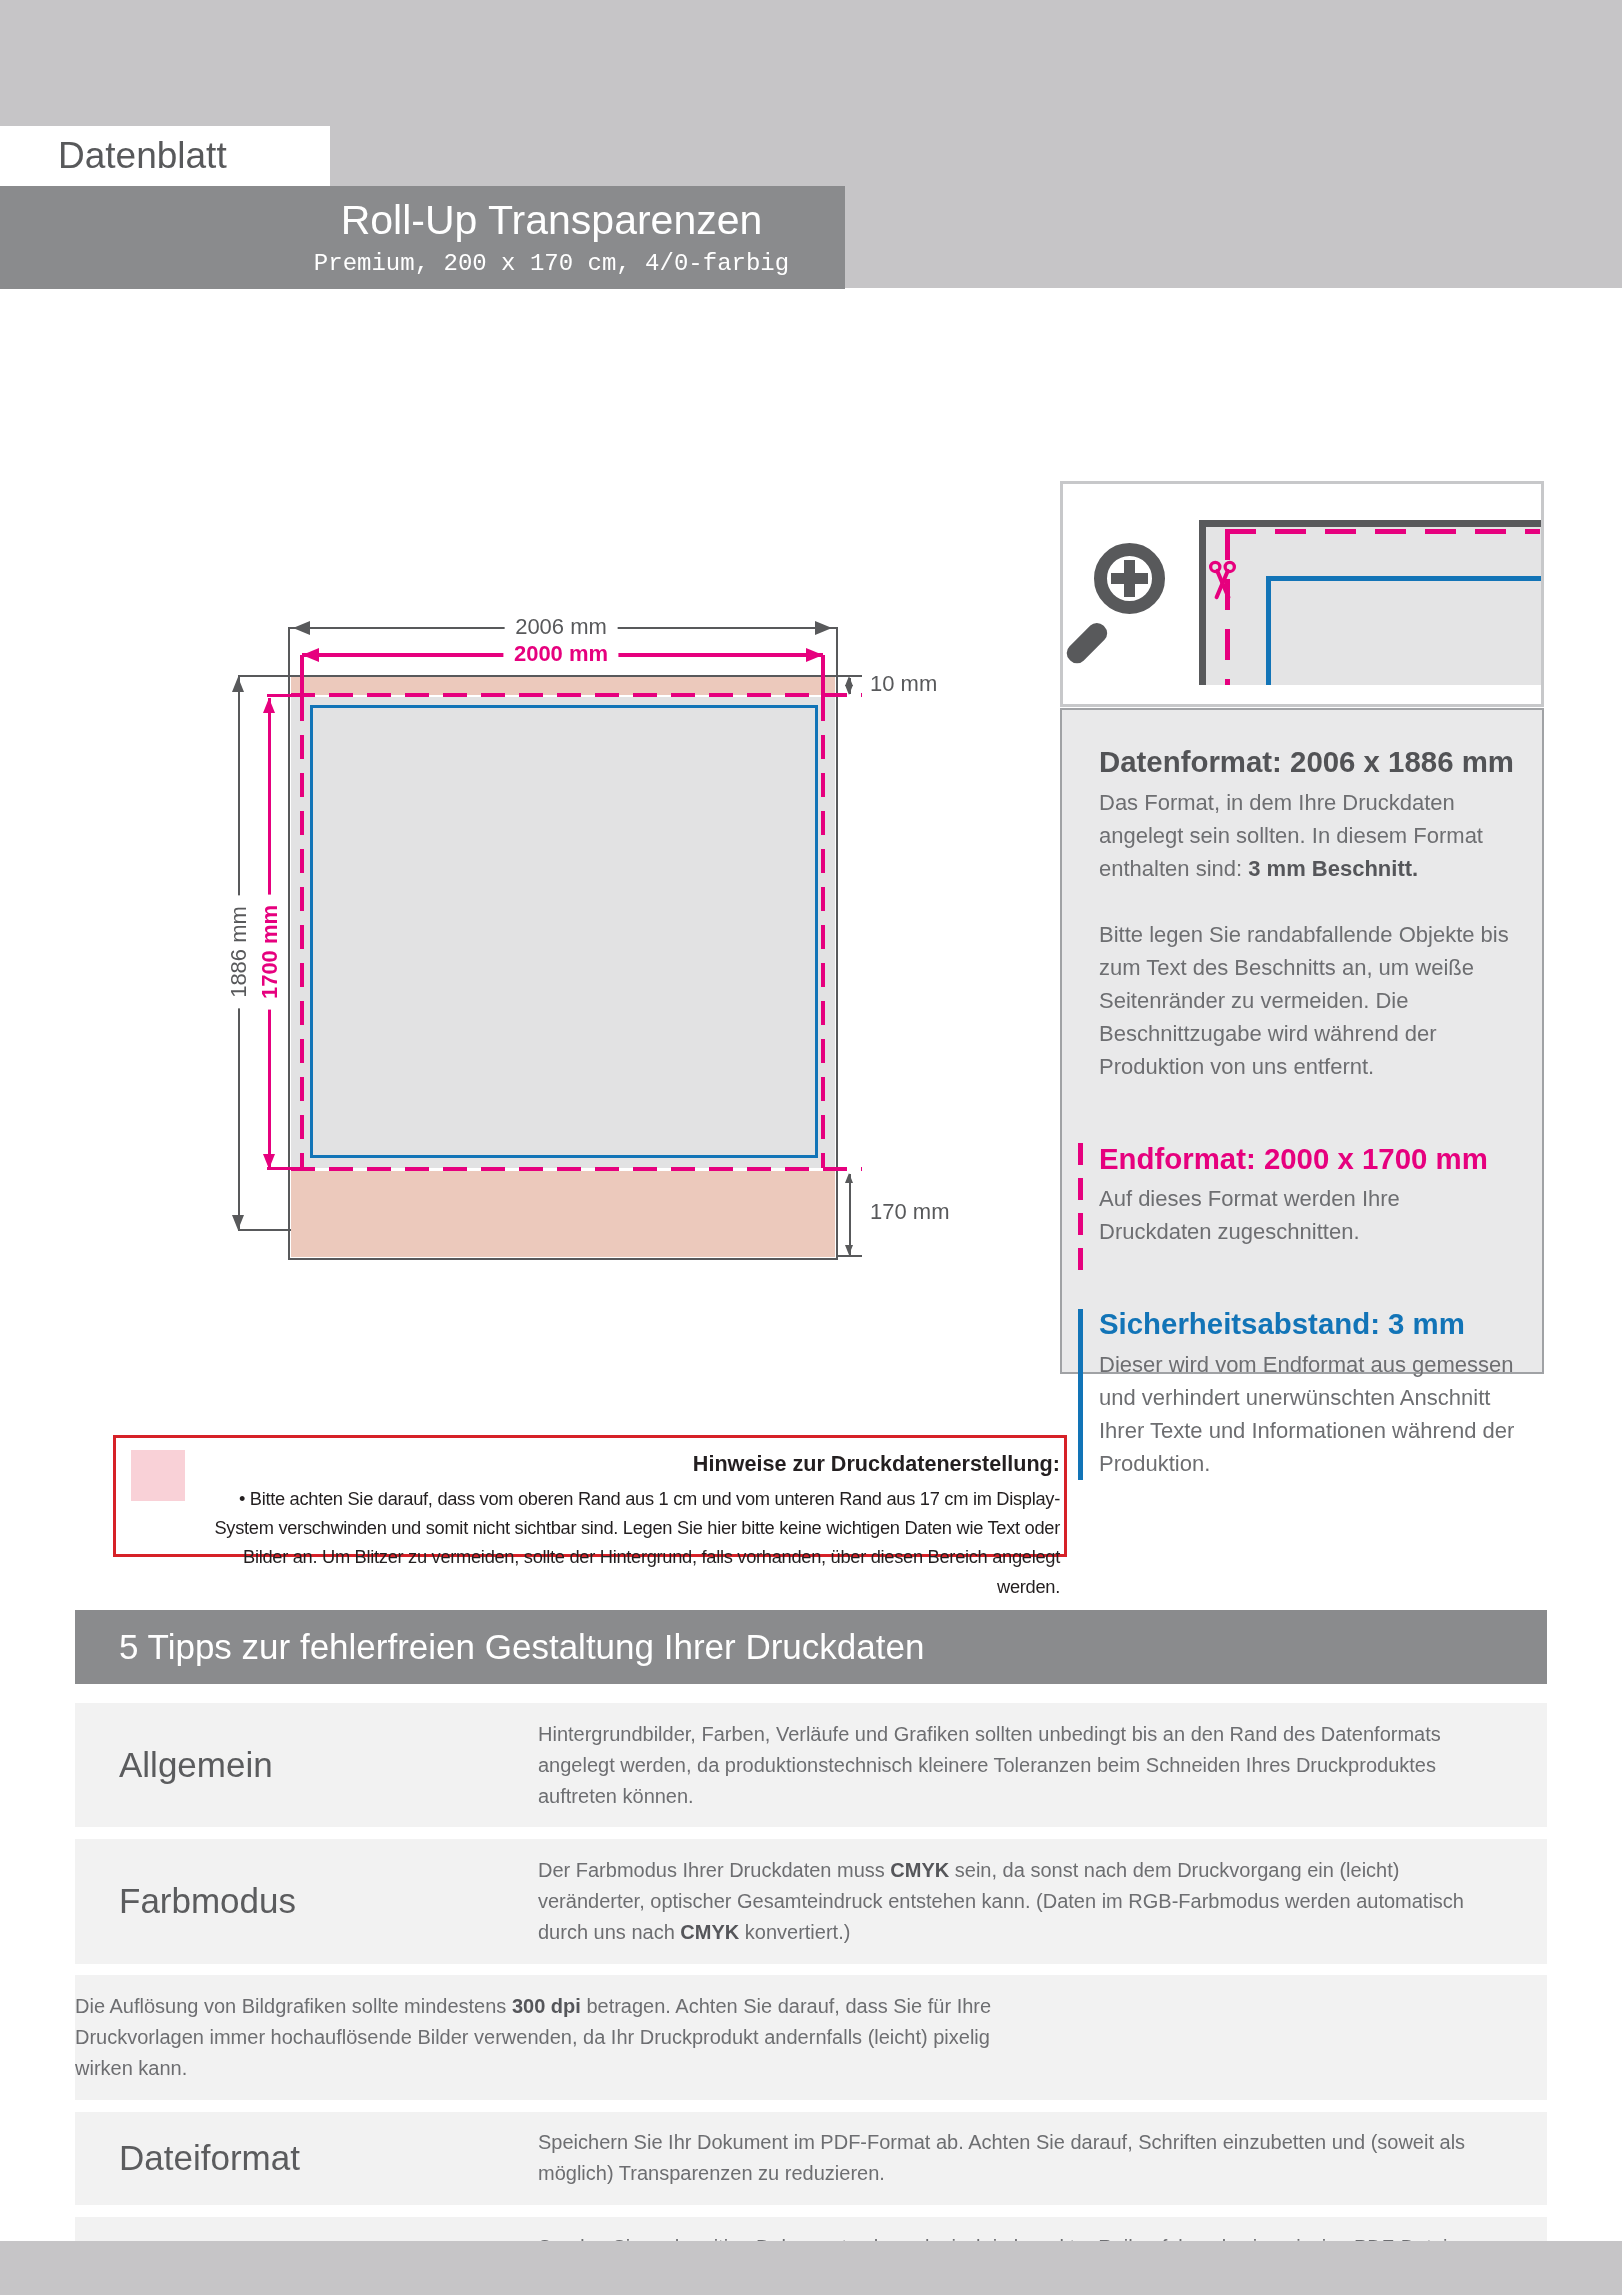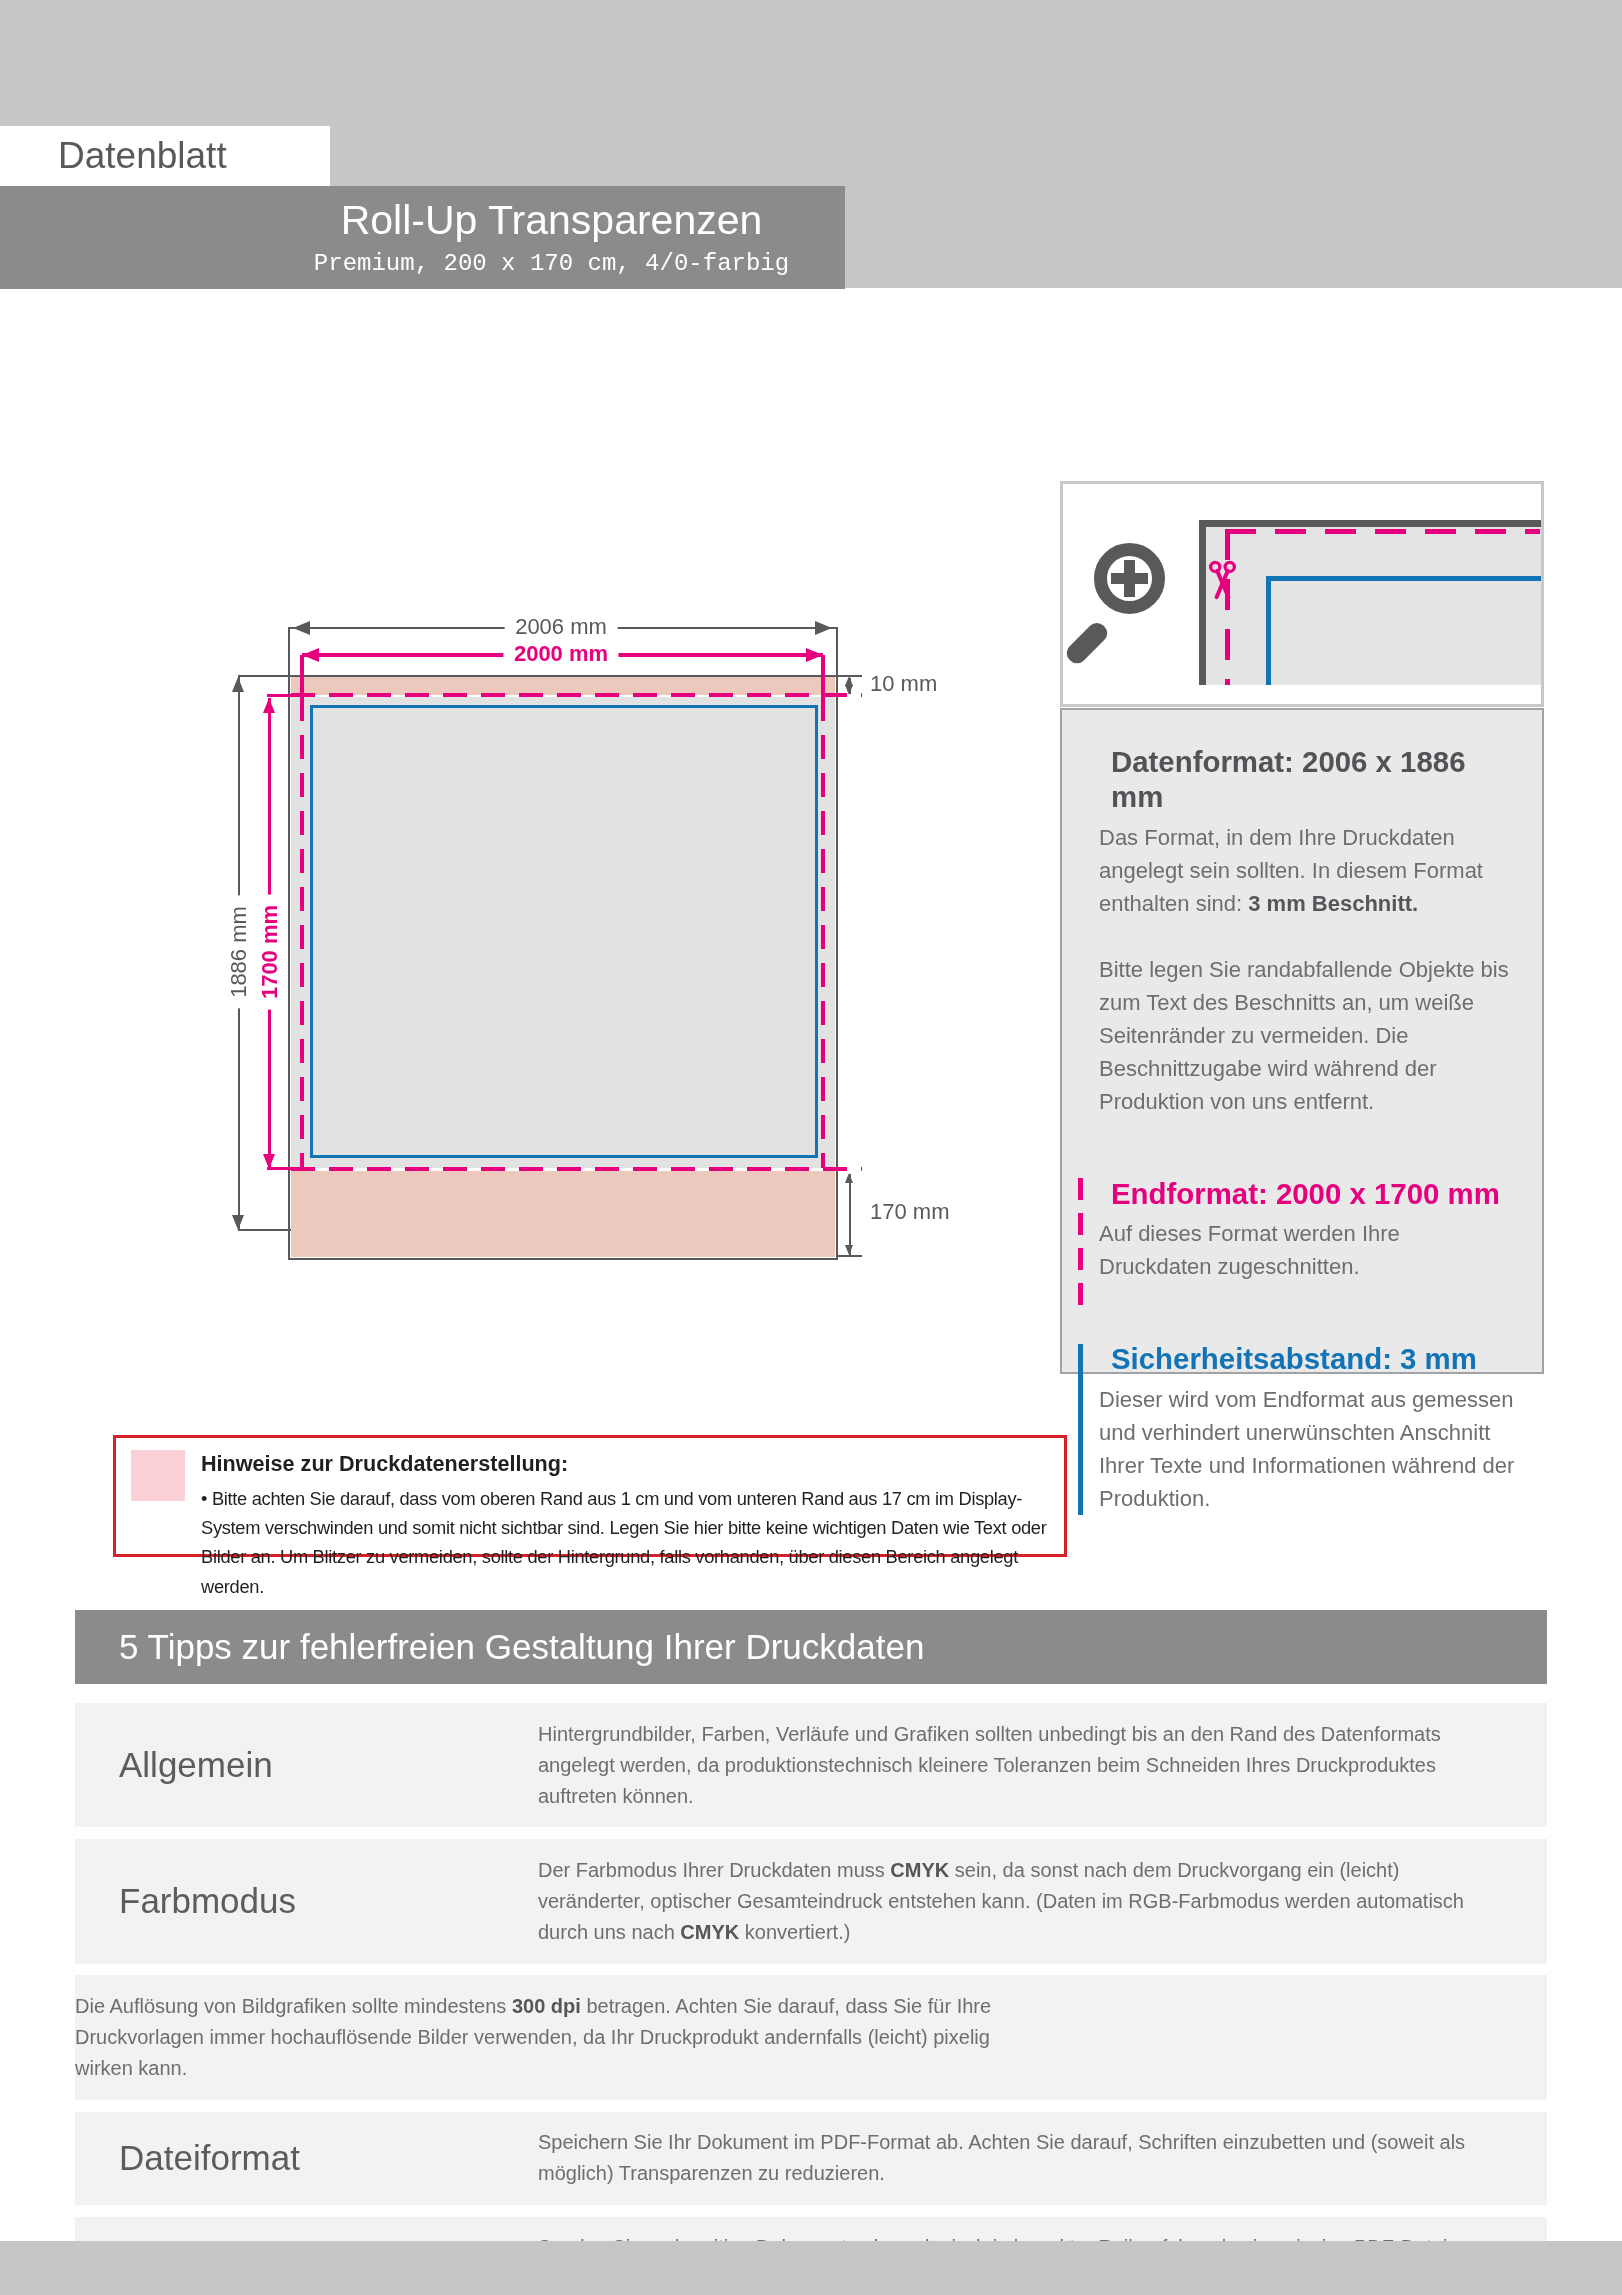--- a/index.html
+++ b/index.html
@@ -94,36 +94,36 @@
   .detail .d-dash-h{position:absolute;left:26px;top:9.2px;height:5.2px;width:315px;
      background:repeating-linear-gradient(90deg,var(--magenta) 0 31px,transparent 31px 50px);}
   .detail .d-blue-v{position:absolute;left:67px;top:56px;width:5.2px;height:109px;background:var(--blue);}
   .detail .d-blue-h{position:absolute;left:67px;top:56px;height:5.2px;width:275px;background:var(--blue);}
   .detail .scissors{position:absolute;left:9.2px;top:38px;width:29px;height:60px;color:var(--magenta);}
 
   
   .info-panel{left:1060px;top:708px;width:484px;height:666px;background:var(--panelbg);
     border:2.6px solid var(--panelborder);padding:34px 25px 0 37px;color:var(--body);
     font-size:22px;line-height:33px;}
-  .info-panel h3{font-size:29.4px;line-height:35px;color:#525356;margin-bottom:6.5px;margin-left:12px;}
+  .info-panel h3{font-size:29.4px;line-height:35px;color:#525356;margin-bottom:6.5px;}
   .info-panel .blk{position:relative;}
   .info-panel .p2{margin-top:33px;}
   .blk-end{margin-top:58px;}
   .blk-end h3{color:var(--magenta);}
   .blk-safe{margin-top:58px;}
   .blk-safe h3{color:var(--blue);}
   .bar-dash{position:absolute;left:-21px;top:2.6px;width:4.6px;height:128px;
     background:repeating-linear-gradient(180deg,var(--magenta) 0 22px,transparent 22px 35px);}
   .bar-solid{position:absolute;left:-21px;top:2.6px;width:4.6px;height:171px;background:var(--blue);}
   b{font-weight:bold;color:#55565a;}
 
   
   .note-box{left:113px;top:1435px;width:954px;height:122px;background:#fff;border:3.3px solid var(--red);}
   .note-swatch{position:absolute;left:15px;top:11.8px;width:54px;height:51px;background:var(--pink);}
-  .note-text{position:absolute;left:85px;top:13px;width:859px;color:var(--near-black);}
+  .note-text{position:absolute;left:85px;top:13px;width:859px;color:var(--near-black);text-align:right;}
   .note-text h4{font-size:21.6px;margin-bottom:6.5px;}
   .note-text p{font-size:18.3px;line-height:29.4px;letter-spacing:-0.3px;}
 
   
   .tips-banner{left:75px;top:1610px;width:1472px;height:74px;background:var(--banner);}
   .tips-banner span{position:absolute;left:44px;top:50%;transform:translateY(-50%);
     font-size:35px;color:#fff;}
   .tips-table{left:75px;top:1703px;width:1472px;}
   .tip-row{display:flex;background:var(--rowbg);margin-bottom:11.8px;align-items:center;}
   .tip-row .lbl{width:463px;padding-left:44px;font-size:35px;color:#5b5c5e;flex-shrink:0;}

